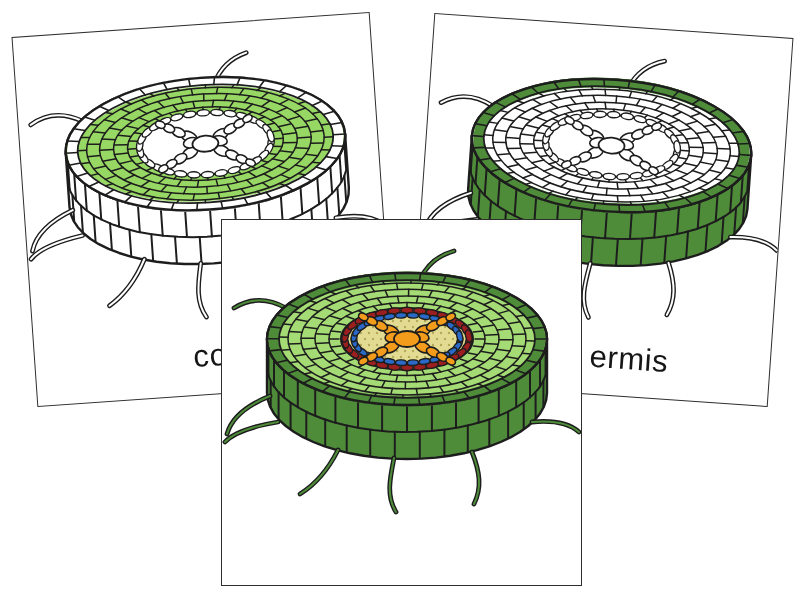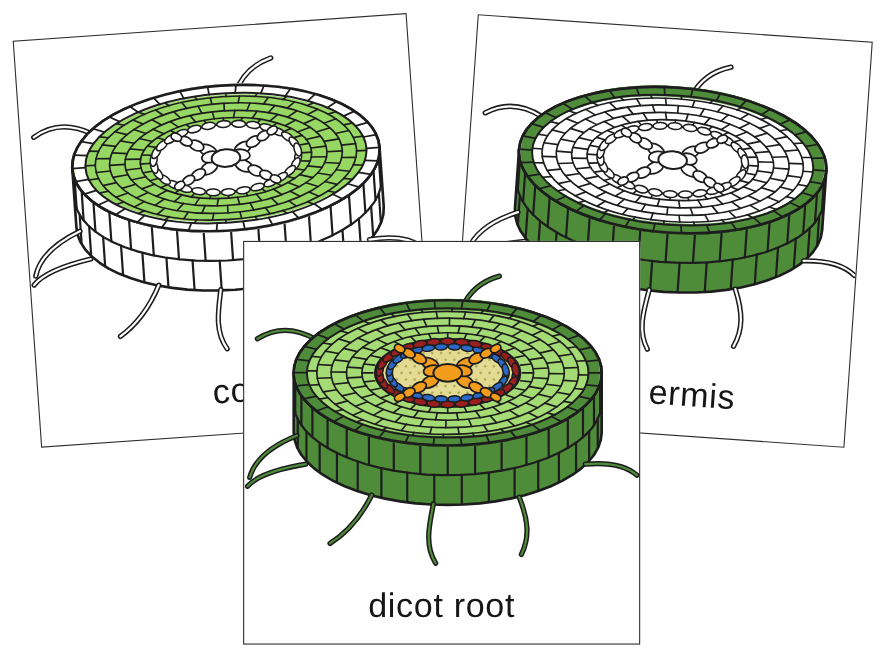--- a/index.html
+++ b/index.html
@@ -1022,16 +1022,15 @@
           <path d="M116 204 C106 224 94 238 78 248" fill="none" stroke="#1d1d1d" stroke-width="4.8" stroke-linecap="round"></path>
           <path d="M116 204 C106 224 94 238 78 248" fill="none" stroke="#4e8c3a" stroke-width="2" stroke-linecap="round"></path>
           <path d="M172 212 C168 232 164 250 174 266" fill="none" stroke="#1d1d1d" stroke-width="4.8" stroke-linecap="round"></path>
           <path d="M172 212 C168 232 164 250 174 266" fill="none" stroke="#4e8c3a" stroke-width="2" stroke-linecap="round"></path>
           <path d="M250 206 C258 226 260 242 252 258" fill="none" stroke="#1d1d1d" stroke-width="4.8" stroke-linecap="round"></path>
           <path d="M250 206 C258 226 260 242 252 258" fill="none" stroke="#4e8c3a" stroke-width="2" stroke-linecap="round"></path>
           <path d="M310 176 C332 174 348 178 357 186" fill="none" stroke="#1d1d1d" stroke-width="4.8" stroke-linecap="round"></path>
           <path d="M310 176 C332 174 348 178 357 186" fill="none" stroke="#4e8c3a" stroke-width="2" stroke-linecap="round"></path>
         </svg>
       </div>
-    <div class="label" style="color: rgb(22, 22, 22);">dicot root</div>
   </div>
 
 </div>
 
 </body></html>

